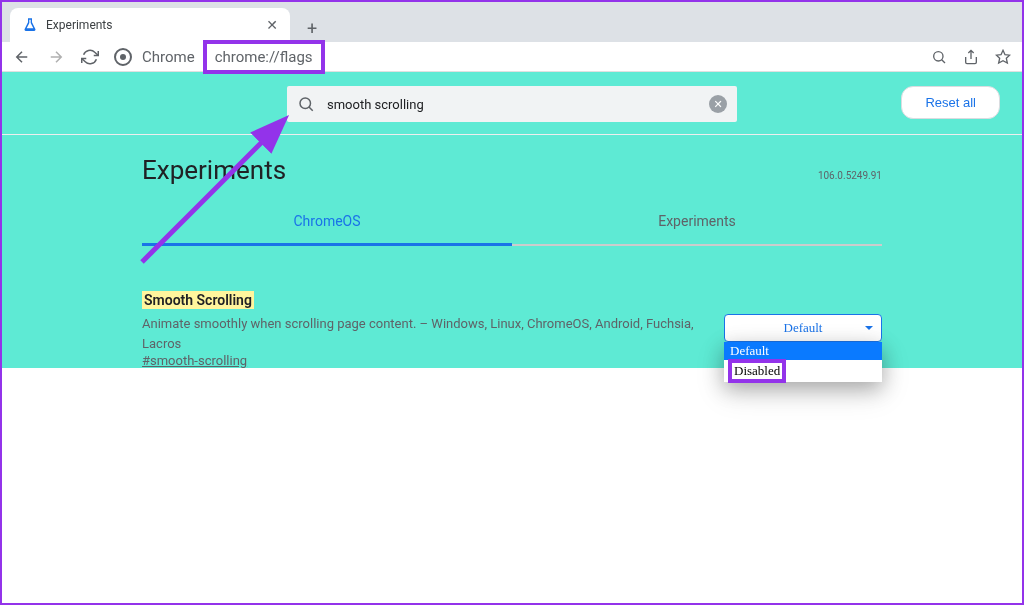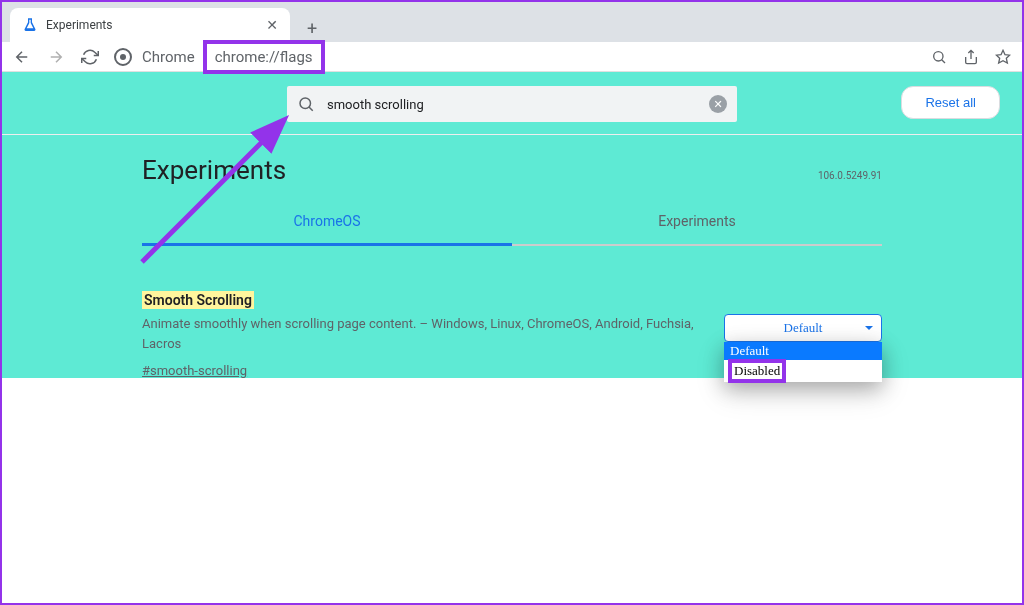--- a/index.html
+++ b/index.html
@@ -183,21 +183,21 @@
     .flag-desc {
       font-size: 13px;
       color: #5f6368;
       margin-top: 5px;
       line-height: 1.5;
     }
     .flag-hash {
       font-size: 13px;
       color: #5f6368;
       text-decoration: underline;
-      margin-top: 10px;
+      margin-top: 0;
     }
     .flag-right {
       position: relative;
       margin-top: 24px;
       font-family: Liberation Serif, serif;
     }
     .select-box {
       width: 158px;
       height: 28px;
       border: 1px solid #1a73e8;

